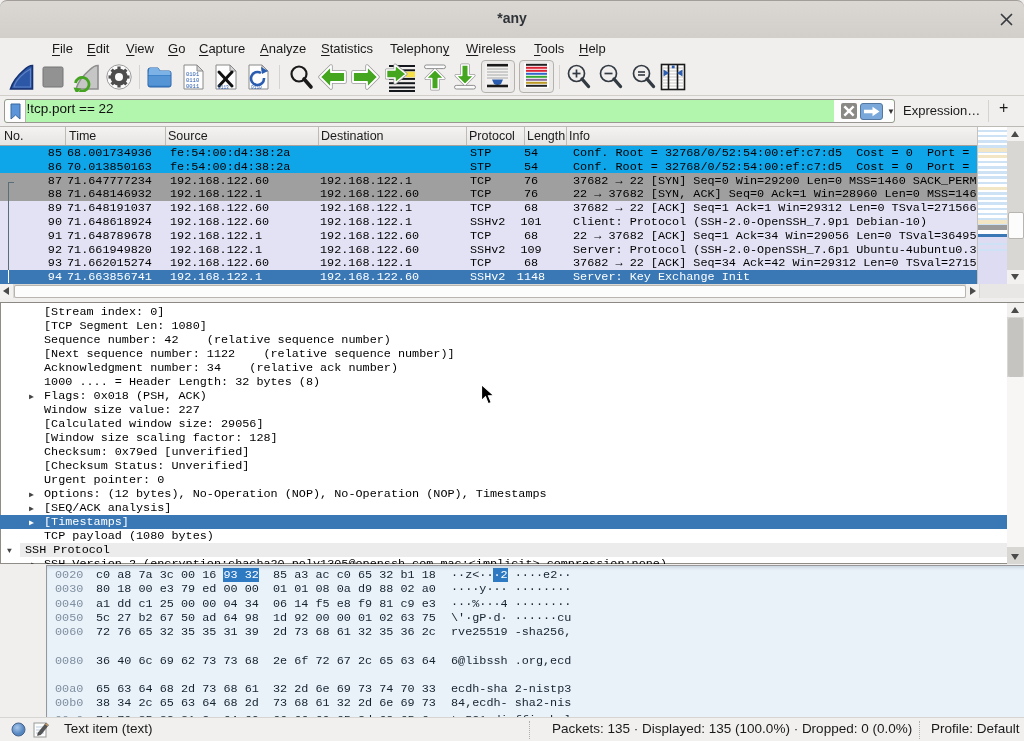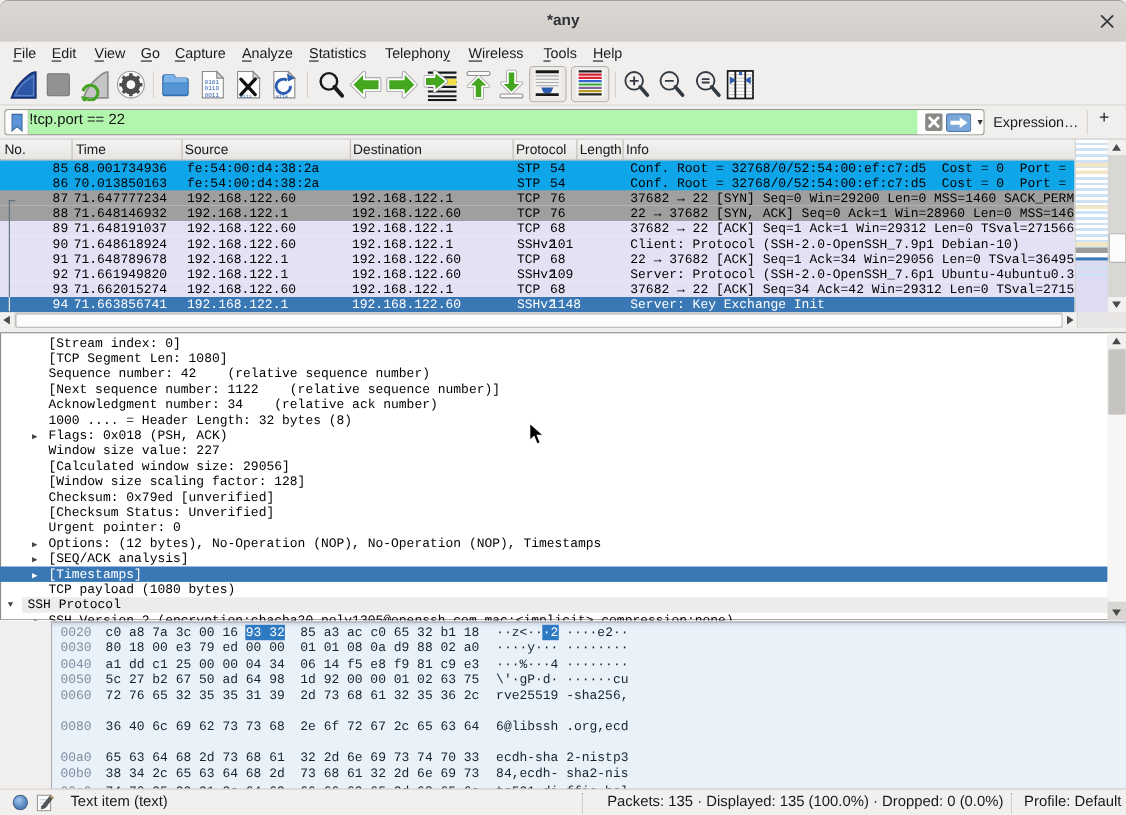--- a/index.html
+++ b/index.html
@@ -5,21 +5,21 @@
   html,body{margin:0;padding:0;width:1024px;height:741px;overflow:hidden;background:#f0efee;}
   #win{position:absolute;left:0;top:0;width:1024px;height:741px;font-family:"Liberation Sans",sans-serif;}
   .abs{position:absolute;}
   .mono{font-family:"Liberation Mono",monospace;font-size:11.8px;white-space:pre;}
   
   #titlebar{left:0;top:0;width:1024px;height:37px;background:linear-gradient(#dbd8d4,#d2cfca);border-bottom:1px solid #b4b0ab;border-top:1px solid #a29d98;border-radius:7px 7px 0 0;}
   #title{left:0;top:9px;width:1024px;text-align:center;font-size:14px;font-weight:bold;color:#2f3337;}
   
   
   #menubar{left:0;top:38px;width:1024px;height:21px;background:#f0efee;font-size:13px;color:#1a1a1a;}
-  .mi{position:absolute;top:3px;}
+  .mi{position:absolute;top:3px;margin-left:40px;}
   .mi u{text-decoration:underline;text-underline-offset:2px;}
   
   #toolbar{left:0;top:59px;width:1024px;height:36px;background:#f0efee;border-bottom:1px solid #d2cfcb;}
   .tsep{position:absolute;top:6px;width:1px;height:24px;background:#d6d3cf;}
   
   #filterbar{left:0;top:96px;width:1024px;height:30px;background:#f0efee;}
   #fbox{position:absolute;left:4px;top:3px;width:889px;height:22px;background:#b2f5ac;border:1px solid #9a9792;border-radius:3px;}
   #fbook{position:absolute;left:0;top:0;width:20px;height:22px;background:#fdfdfd;border-right:1px solid #b5b2ae;border-radius:3px 0 0 3px;}
   #ftext{position:absolute;left:21.5px;top:1px;font-size:13.5px;color:#111;}
   #fclear{position:absolute;left:836px;top:3px;width:16px;height:16px;}
@@ -30,21 +30,21 @@
   #fplus{position:absolute;left:999px;top:3px;font-size:16px;color:#1a1a1a;}
   
   #plist{left:0;top:126px;width:1024px;height:171px;background:#fff;border-top:1px solid #bdbab6;box-shadow:inset 1px 0 0 #c9c6c2,inset -1px 0 0 #c9c6c2;}
   #phead{position:absolute;left:0;top:0;width:977px;height:18px;background:linear-gradient(#f4f3f2,#e7e5e3);border-bottom:1px solid #a5a29e;font-size:12.5px;color:#1a1a1a;}
   .hc{position:absolute;top:2px;}
   .hsep{position:absolute;top:0;width:1px;height:18px;background:#bebbb7;}
   .prow{position:absolute;left:0;width:977px;height:14.3px;overflow:hidden;}
   .prow span{position:absolute;top:0.5px;}
   .c0{left:4px;width:58px;text-align:right;}
   .c1{left:67px;}.c2{left:170px;}.c3{left:320px;}.c4{left:470px;}
-  .c5{left:500px;width:62px;text-align:left;}
+  .c5{left:500px;width:62px;text-align:center;}
   .c6{left:573px;}
   .rw{background:#0ea5e9;color:#000;}
   .rg{background:#9f9f9f;color:#000;}
   .rl{background:#e3e2f5;color:#000;}
   .rs{background:#3978b5;color:#fff;}
   
   #minimap{position:absolute;left:977px;top:0;width:30px;height:157px;background:#fff;border-left:1px solid #c5c2be;}
   #pvscroll{position:absolute;left:1007px;top:0;width:17px;height:157px;background:#d9d7d4;}
   #phscroll{position:absolute;left:0;top:157px;width:1024px;height:14px;background:#d9d7d4;}
   .sbtn{position:absolute;background:#f2f1ef;}

